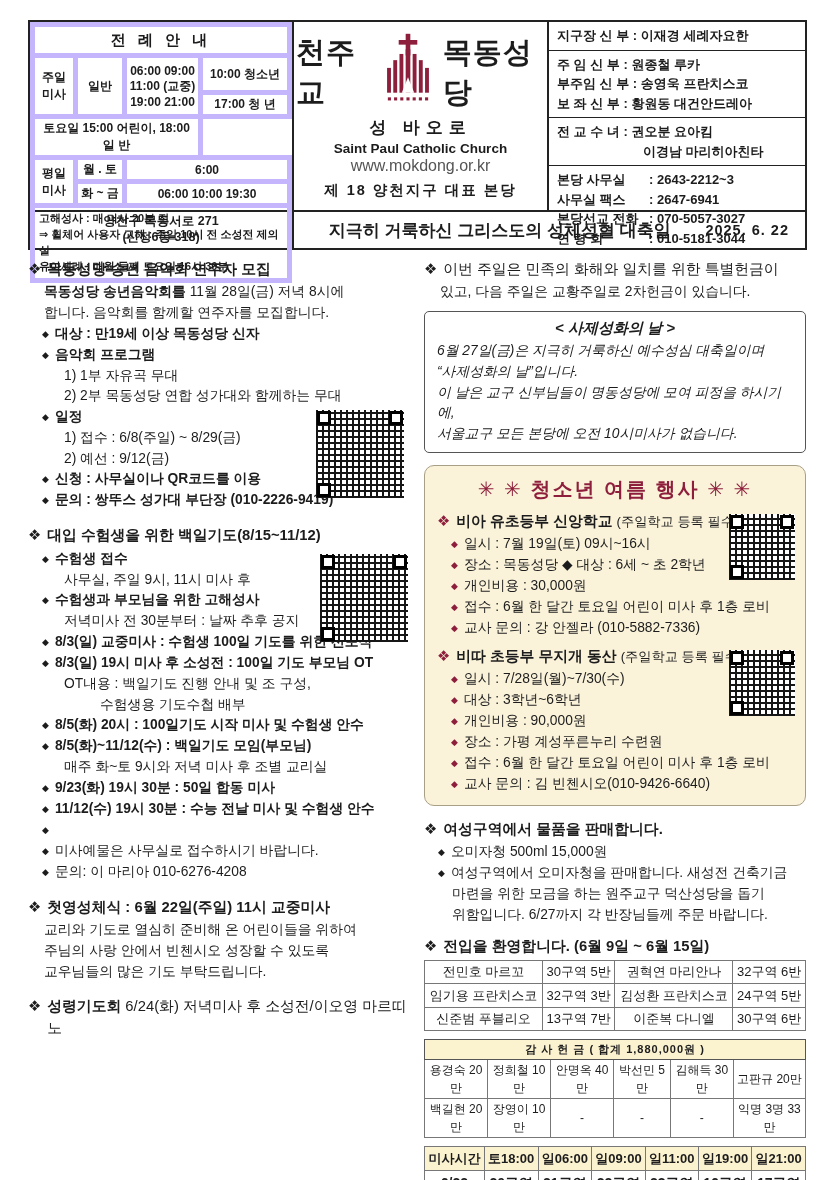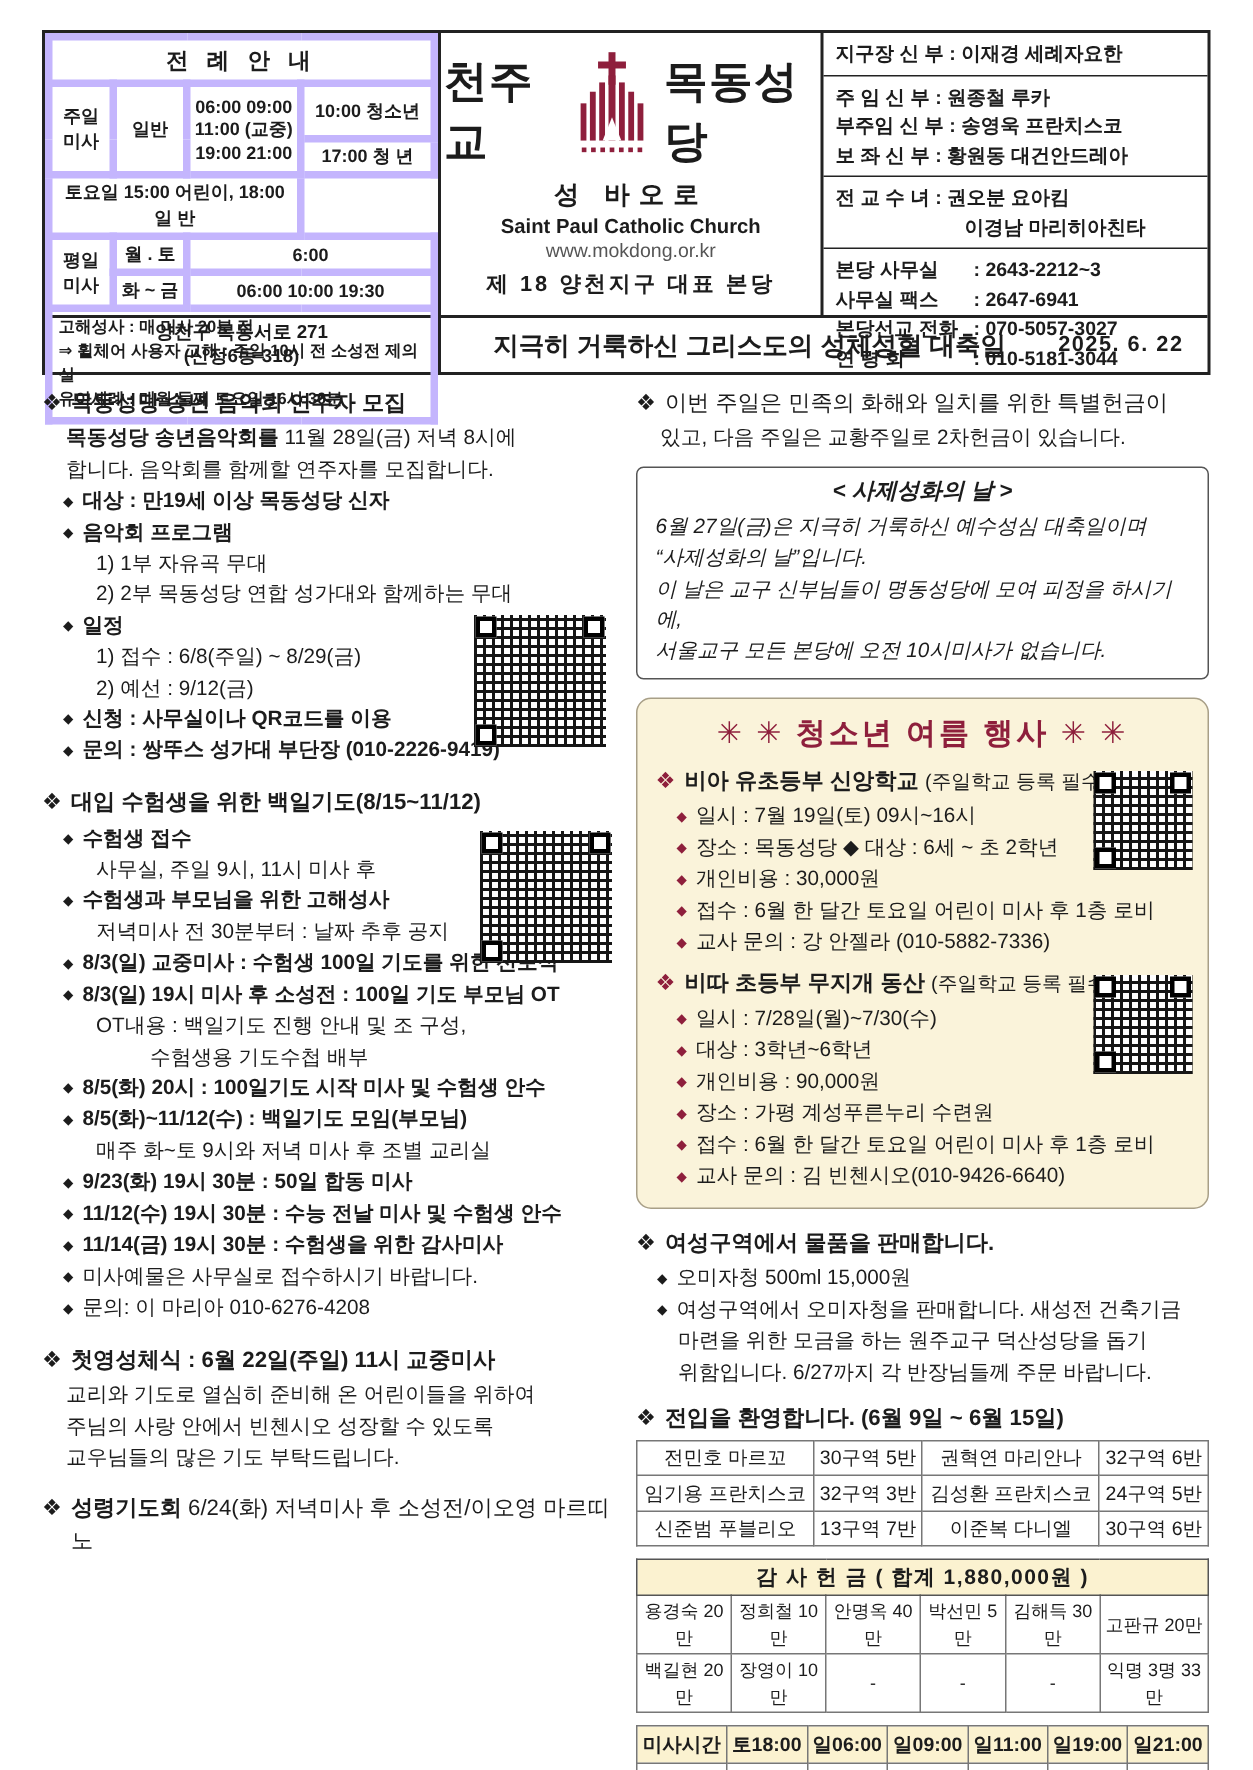--- a/index.html
+++ b/index.html
@@ -19,21 +19,21 @@
   .grp{padding:4px 8px;border-bottom:1.5px solid #222;line-height:1.5;}
   .grp:last-child{border-bottom:none;}
   .grp .in{padding-left:86px;}
   .grow{display:flex;}
   .grow .gl{width:92px;}
   
   .logoline{display:flex;align-items:center;gap:4px;}
   .logoline .kr{font-size:29px;font-weight:bold;letter-spacing:1px;}
   .bapt{font-size:17px;font-weight:bold;letter-spacing:6px;margin-top:2px;}
   .en{font-size:13.5px;font-weight:bold;margin-top:2px;}
-  .web{font-size:13px;color:#555;margin-top:1px;}
+  .web{font-size:16px;color:#555;margin-top:1px;}
   .dist{font-size:14.5px;font-weight:bold;letter-spacing:2px;margin-top:6px;}
   
   .masthead{display:flex;border-top:2px solid #222;height:36px;}
   .mh-addr{width:262px;border-right:2px solid #222;text-align:center;font-weight:bold;font-size:12.5px;line-height:1.25;display:flex;flex-direction:column;justify-content:center;}
   .mh-main{flex:1;display:flex;align-items:center;}
   .mh-feast{flex:1;text-align:center;font-weight:bold;font-size:17px;}
   .mh-date{padding-right:16px;font-weight:bold;font-size:14.5px;letter-spacing:1px;}
   
   .cols{display:flex;gap:14px;margin-top:8px;}
   .col{width:382px;font-size:13.8px;line-height:1.5;}
@@ -63,21 +63,21 @@
   .ybox{background:#faf3da;border:1.5px solid #a89f87;border-radius:10px;padding:8px 12px 10px;margin-bottom:12px;position:relative;}
   .ybox .yt{text-align:center;font-weight:bold;font-size:20px;color:#8e1f3c;letter-spacing:2px;margin-bottom:4px;}
   .ybox .sec-title{margin-top:6px;}
   .ybox .ib{color:#8e1f3c;}
   .ybox .sb{color:#8e1f3c;}
   .ybox .note{font-weight:normal;font-size:13.2px;}
   
   table.grid{width:100%;border-collapse:collapse;margin-top:3px;}
   table.grid td{border:1px solid #777;text-align:center;font-size:13px;padding:1.5px 2px;}
   table.offer td{font-size:12px;padding:1px 1px;}
-  table.offer td.title{background:#fbf2d0;font-weight:bold;font-size:14px;letter-spacing:1px;border:1px solid #555;margin-left:12px;}
+  table.offer td.title{background:#fbf2d0;font-weight:bold;font-size:11px;letter-spacing:1px;border:1px solid #555;margin-left:12px;}
   table.zone td{font-size:14px;font-weight:bold;padding:2px 1px;}
   table.zone td.hd{background:#fbf2d0;font-size:13px;}
 </style>
 </head>
 <body>
 
 <div class="page">
 
   <div class="tophdr">
     <div class="toprow">
@@ -281,21 +281,20 @@
         <div class="bl">
             <span class="ib">◆</span>
             <span class="b">9/23(화) 19시 30분 : 50일 합동 미사</span>
           </div>
         <div class="bl">
             <span class="ib">◆</span>
             <span class="b">11/12(수) 19시 30분 : 수능 전날 미사 및 수험생 안수</span>
           </div>
         <div class="bl">
             <span class="ib">◆</span>
-            <span class="b">11/14(금) 19시 30분 : 수험생을 위한 감사미사</span>
           </div>
         <div class="bl">
             <span class="ib">◆</span>
             <span>미사예물은 사무실로 접수하시기 바랍니다.</span>
           </div>
         <div class="bl">
             <span class="ib">◆</span>
             <span>문의: 이 마리아 010-6276-4208</span>
           </div>
         <div class="qr qr-s2">

